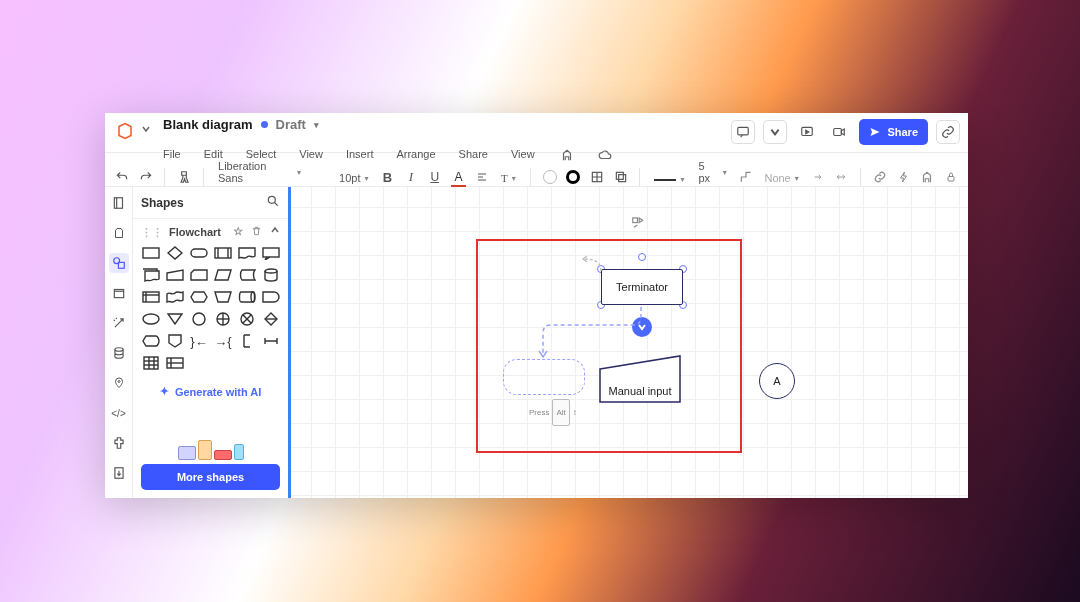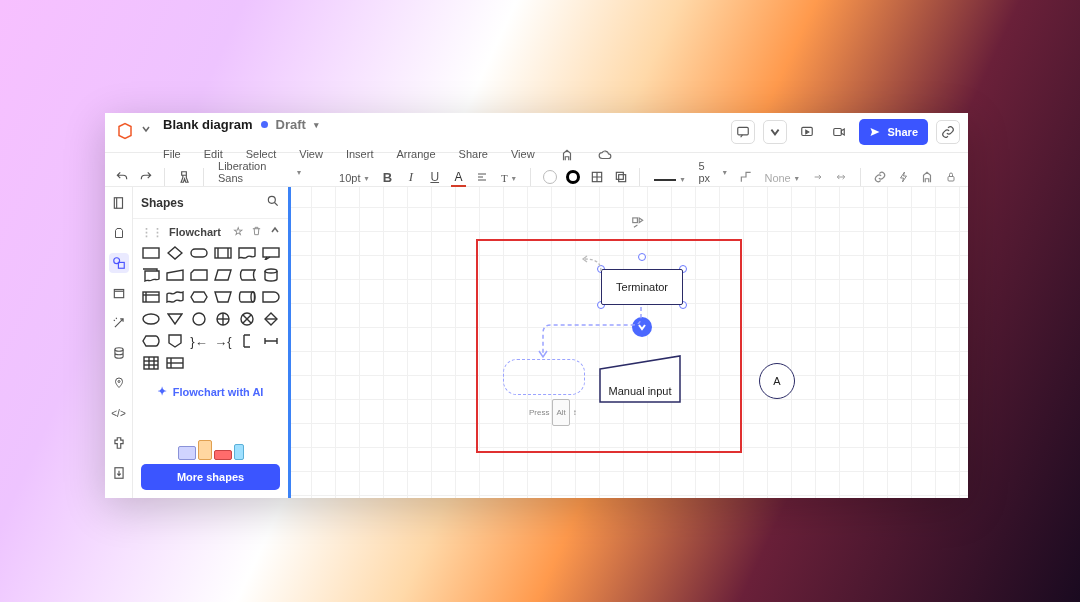--- a/index.html
+++ b/index.html
@@ -518,21 +518,21 @@
           <div class="sg">
               <svg width="18" height="12" viewBox="0 0 18 12">
                 <rect x="1" y="1" width="16" height="10"></rect>
                 <line x1="1" y1="6" x2="17" y2="6"></line>
                 <line x1="5" y1="1" x2="5" y2="11"></line>
               </svg>
             </div>
         </div>
         <div class="gen-ai">
           <span>✦</span>
-          <span>Flowchart with AI</span>
+          <span>Generate with AI</span>
         </div>
       </div>
 
       <div class="panel-bottom">
         <div class="illus">
           <span style="width:18px;height:14px;background:#d0d4ff;border:1px solid #8a92d8"></span>
           <span style="width:14px;height:20px;background:#ffd7a0;border:1px solid #e0a050"></span>
           <span style="width:18px;height:10px;background:#ff6b6b;border:1px solid #c94444"></span>
           <span style="width:10px;height:16px;background:#9fe0ff;border:1px solid #5bb0d8"></span>
         </div>

